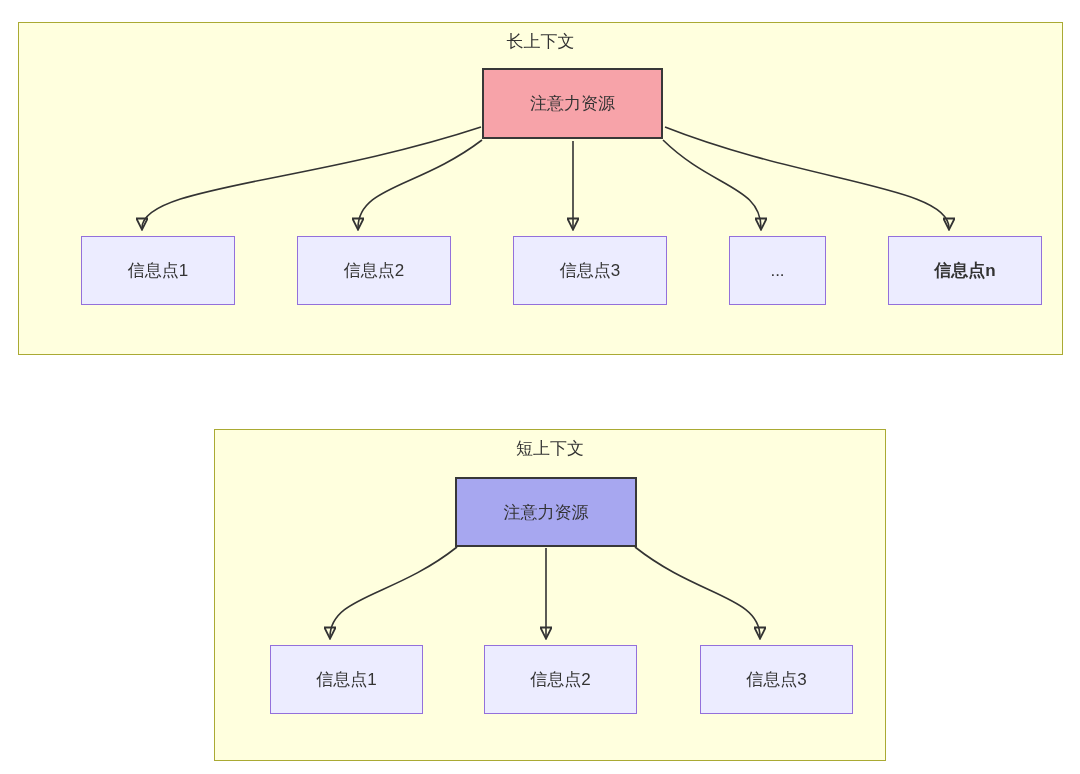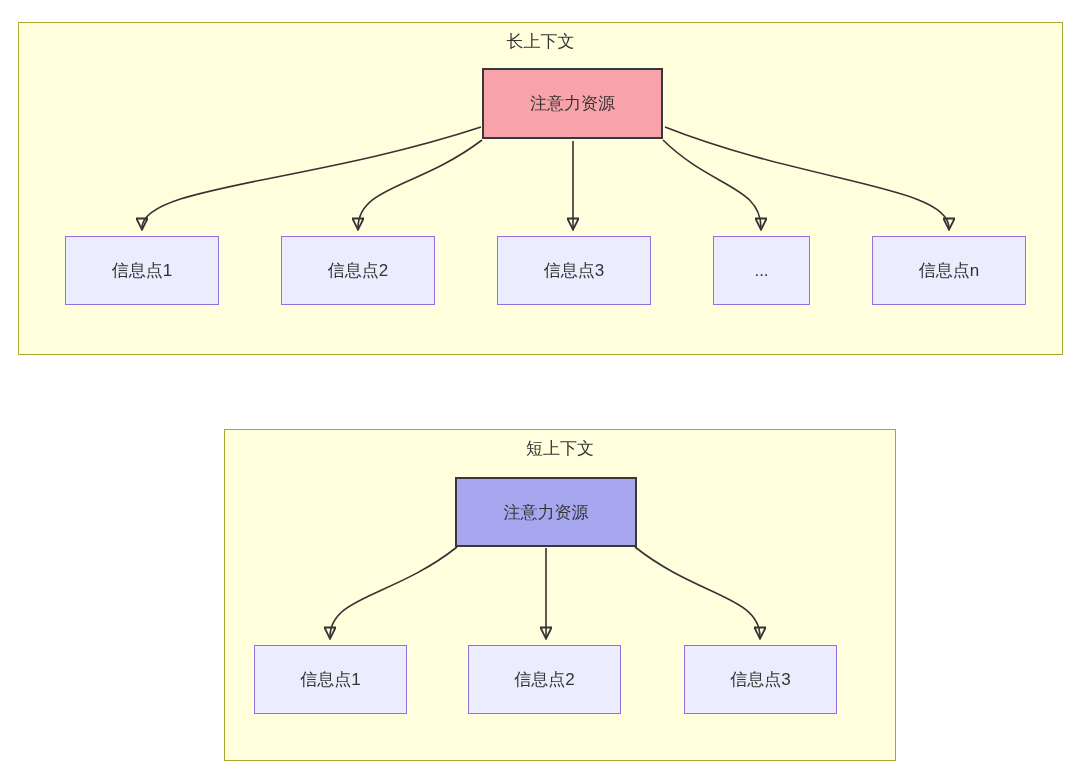--- a/index.html
+++ b/index.html
@@ -14,21 +14,21 @@
   body{font-family:"Liberation Sans","DejaVu Sans",sans-serif;color:var(--text);}
   .stage{position:relative;width:1080px;height:774px;background:var(--canvas);overflow:hidden;}
   .panel{position:absolute;background:var(--panel-fill);border:1px solid var(--panel-border);}
   .panel-title{position:absolute;top:7px;left:0;width:100%;text-align:center;
     font-size:17px;font-weight:400;color:var(--text);}
   .node{position:absolute;display:flex;align-items:center;justify-content:center;
     font-size:17px;color:var(--text);text-align:center;}
   .attention{border:2px solid var(--attention-border);justify-content:center;}
   .attention.long{background:var(--attention-long-fill);}
   .attention.short{background:var(--attention-short-fill);}
-  .info{background:var(--node-fill);border:1px solid var(--node-border);}
+  .info{background:var(--node-fill);border:1px solid var(--node-border);margin-left:16px;}
   .edges{position:absolute;left:0;top:0;width:1080px;height:774px;pointer-events:none;}
   .edges path{fill:none;stroke:var(--edge);stroke-width:1.6px;}
 </style>
 </head>
 <body>
 
 <div class="stage">
 
   <div class="panel" style="left:18px;top:22px;width:1045px;height:333px;">
     <div class="panel-title">长上下文</div>
@@ -43,25 +43,25 @@
   </div>
   <div class="node info" style="left:281px;top:236px;width:154px;height:69px;">
     <span>信息点2</span>
   </div>
   <div class="node info" style="left:497px;top:236px;width:154px;height:69px;">
     <span>信息点3</span>
   </div>
   <div class="node info" style="left:713px;top:236px;width:97px;height:69px;">
     <span>...</span>
   </div>
-  <div class="node info" style="left:872px;top:236px;width:154px;height:69px;">
+  <div class="node info" style="left:872px;top:236px;width:154px;height:69px;font-weight:bold;">
     <span>信息点n</span>
   </div>
 
-  <div class="panel" style="left:224px;top:429px;width:672px;height:332px;">
+  <div class="panel" style="left:214px;top:429px;width:672px;height:332px;">
     <div class="panel-title">短上下文</div>
   </div>
 
   <div class="node attention short" style="left:455px;top:477px;width:182px;height:70px;">
     <span>注意力资源</span>
   </div>
 
   <div class="node info" style="left:254px;top:645px;width:153px;height:69px;">
     <span>信息点1</span>
   </div>

